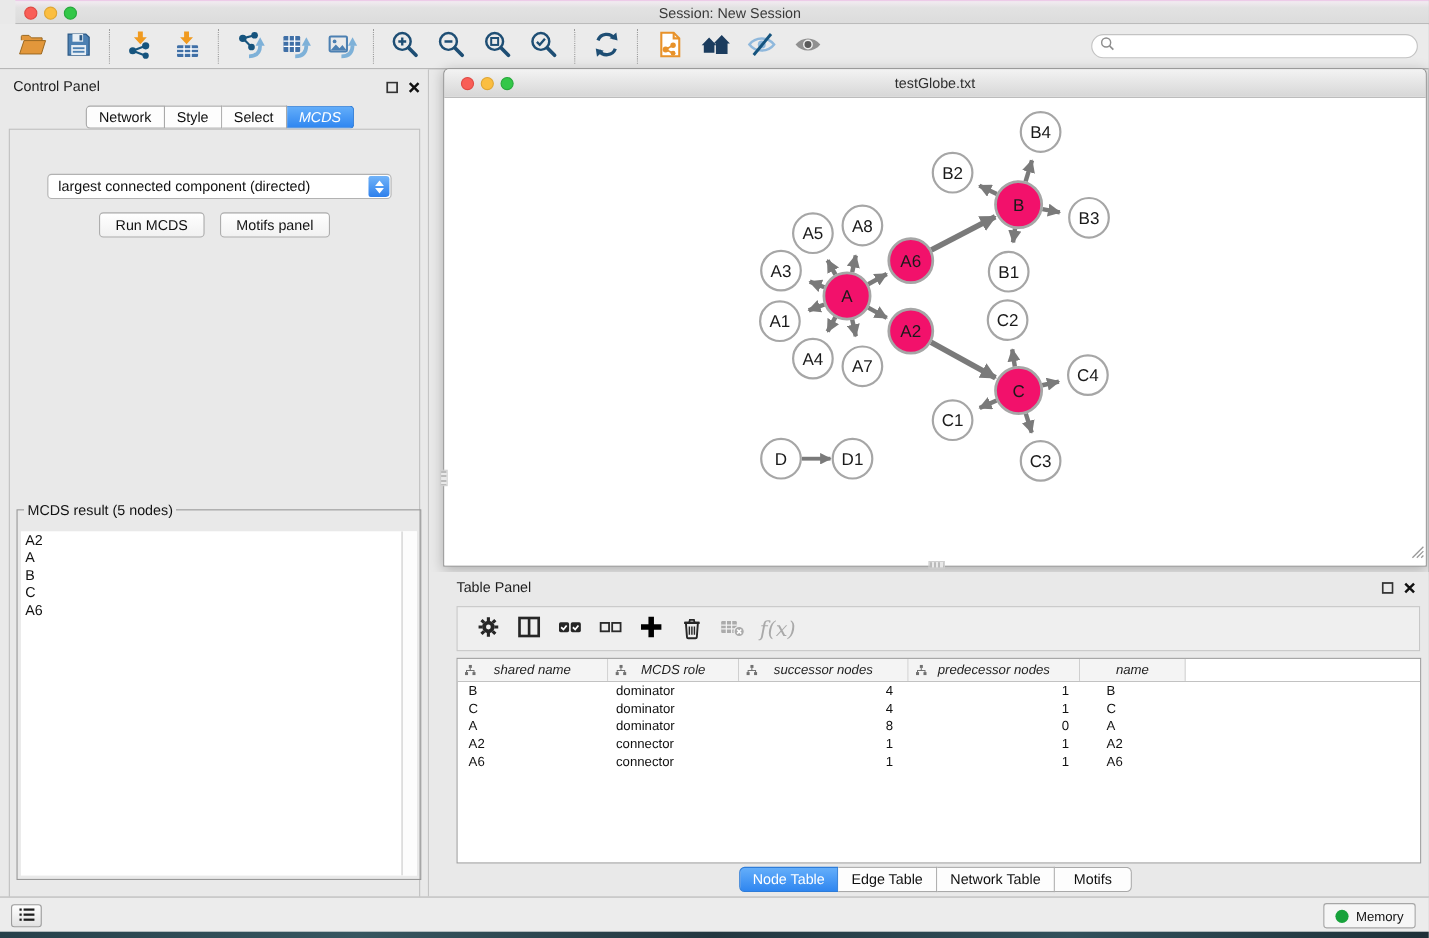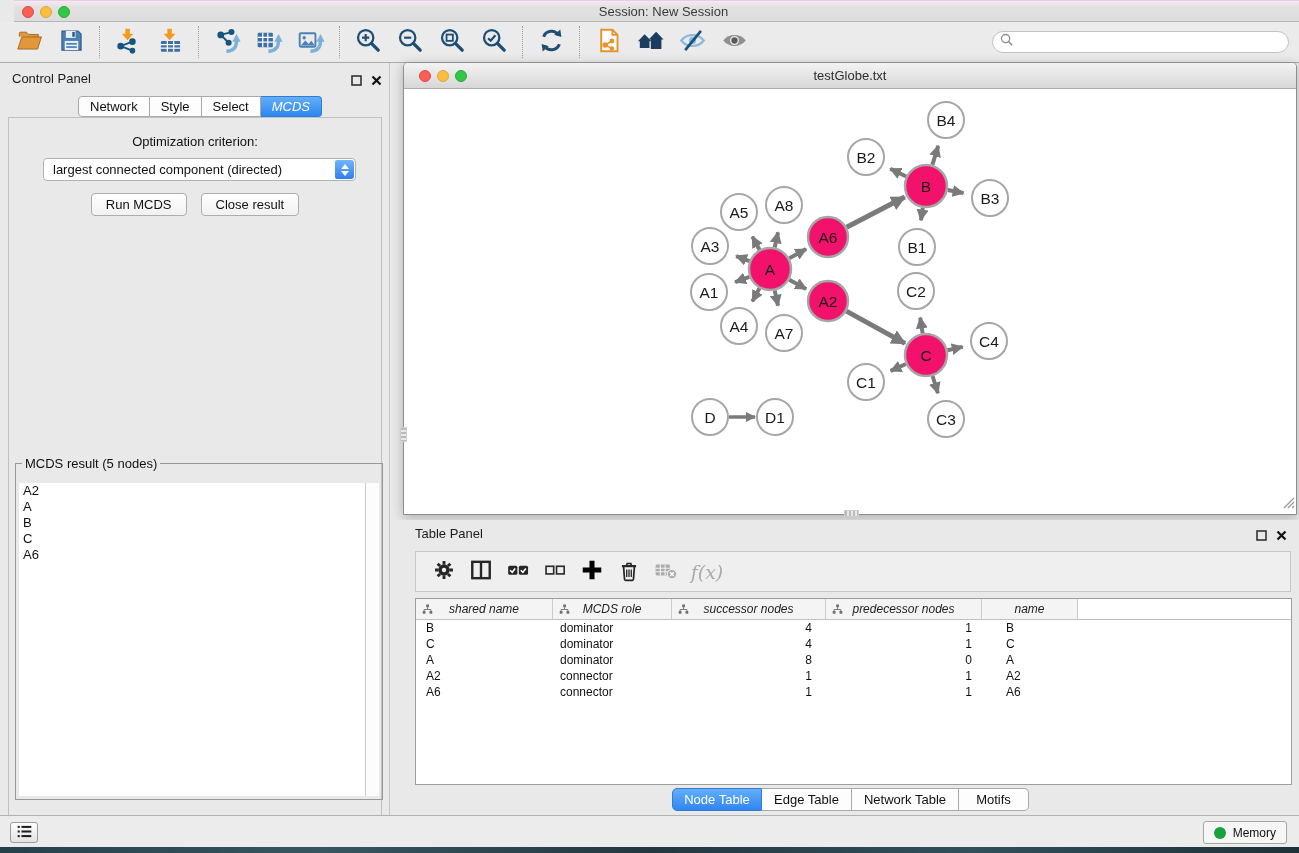--- a/index.html
+++ b/index.html
@@ -298,31 +298,30 @@
             <path d="M1.5 1.5 L9.5 9.5 M9.5 1.5 L1.5 9.5" stroke="#111" stroke-width="2.2"></path>
           </svg></span>
     </div>
     <div class="cp-tabs" id="cp-tabs">
         <div class="tabitem">Network</div>
         <div class="tabitem">Style</div>
         <div class="tabitem">Select</div>
         <div class="tabitem active">MCDS</div>
       </div>
     <div class="cp-box">
-      <div class="opt-label">Optimization criterion:</div>
       <div class="dropdown">
         <span class="dd-text">largest connected component (directed)</span>
         <span class="dd-step">
           <span class="tri-up"></span>
             <span class="tri-down"></span>
         </span>
       </div>
       <div class="btn-row">
         <button class="cbtn">Run MCDS</button>
-        <button class="cbtn">Close result</button>
+        <button class="cbtn">Motifs panel</button>
       </div>
       <fieldset class="result-fs">
         <legend>MCDS result (5 nodes)</legend>
         <div class="result-list" id="result-list">
           <div class="result-item">A2</div>
             <div class="result-item">A</div>
             <div class="result-item">B</div>
             <div class="result-item">C</div>
             <div class="result-item">A6</div>
             <div class="scroll-track"></div>

